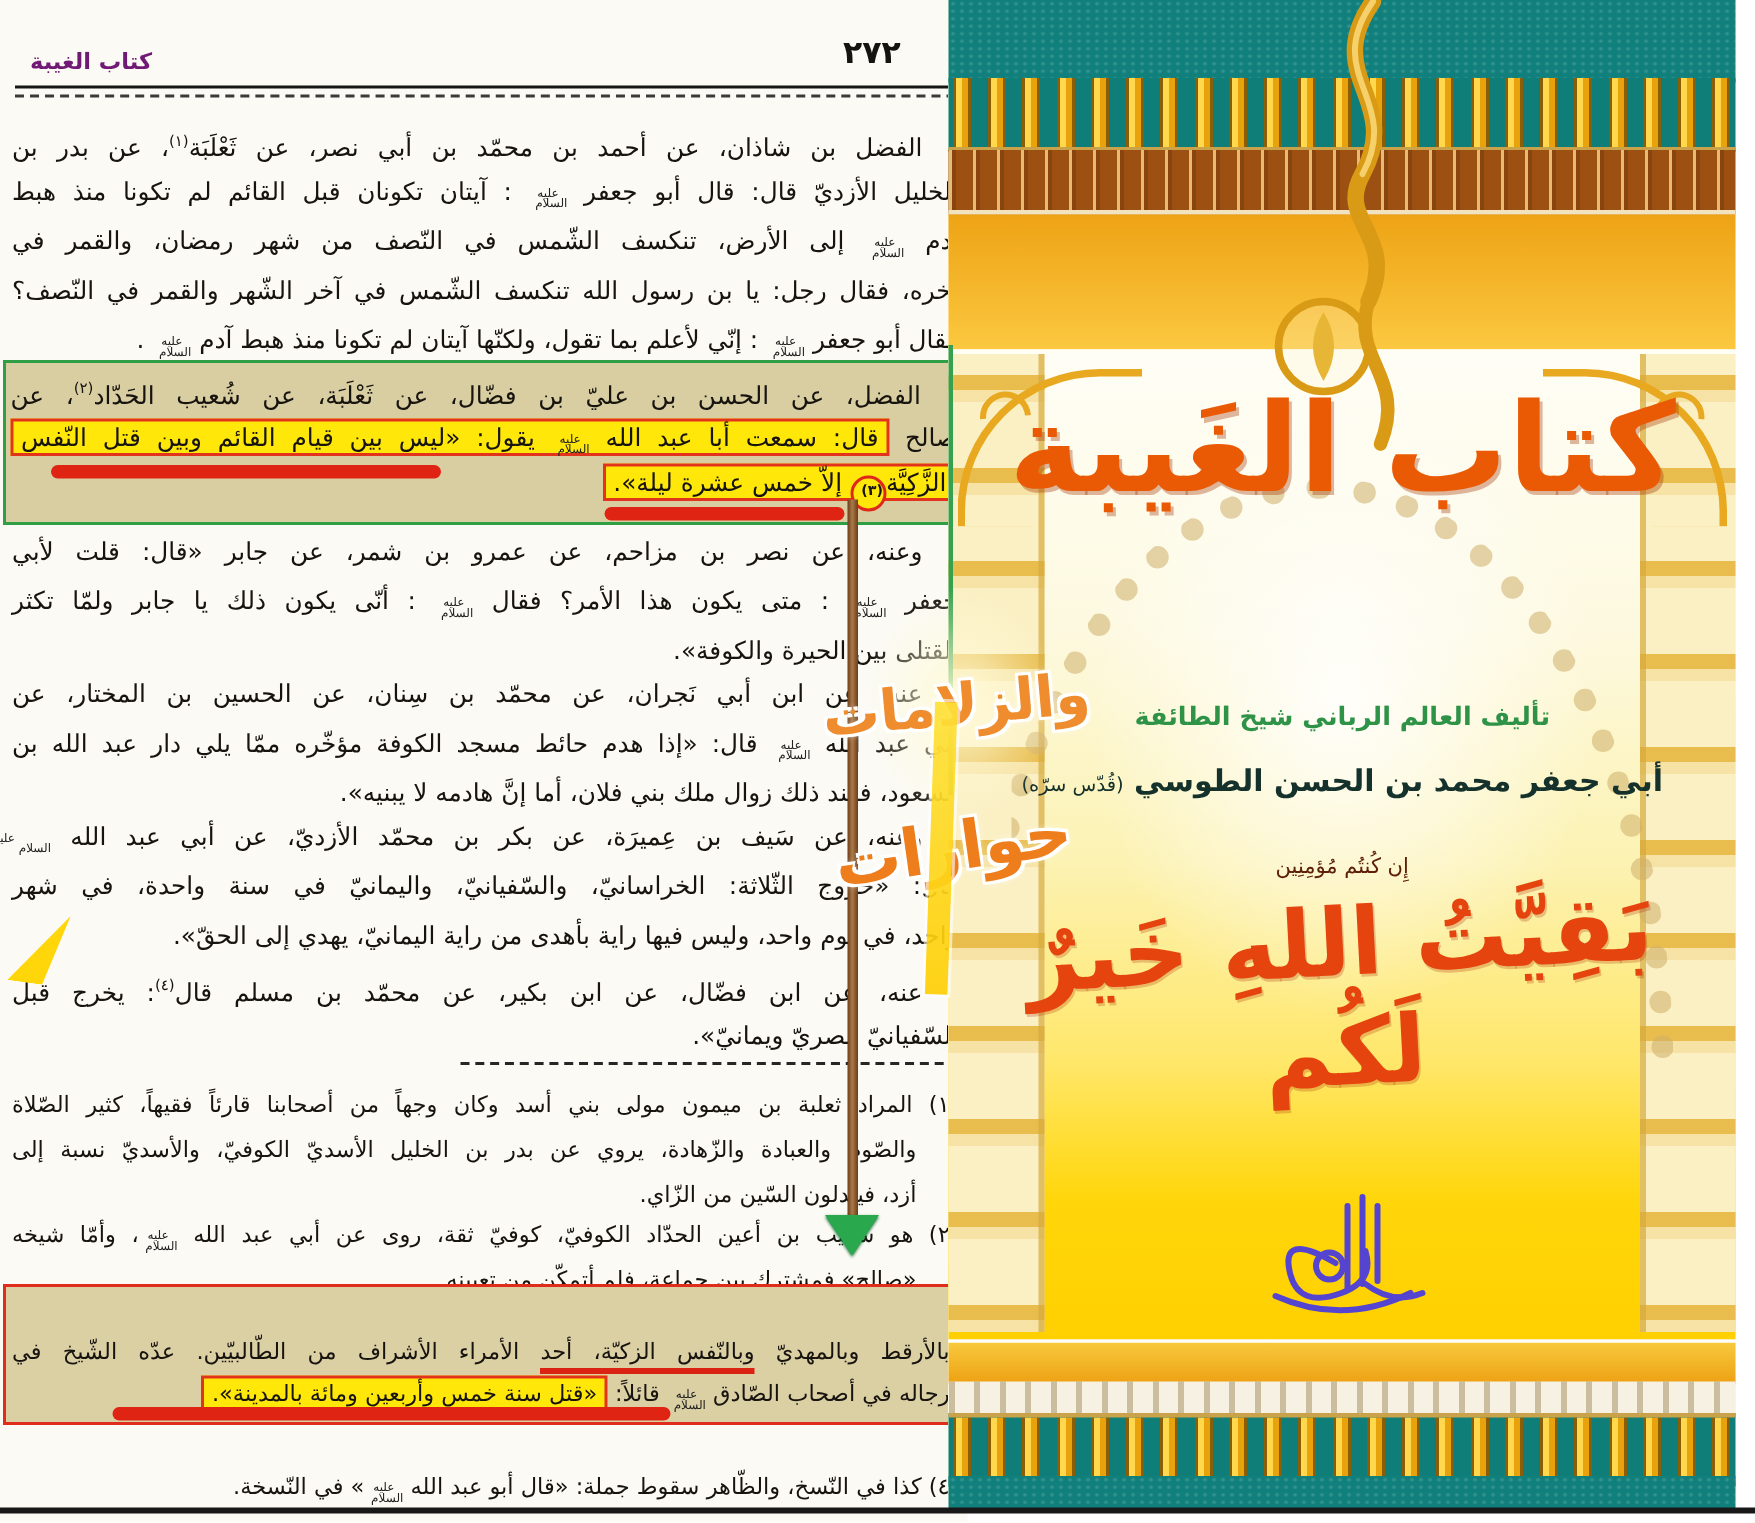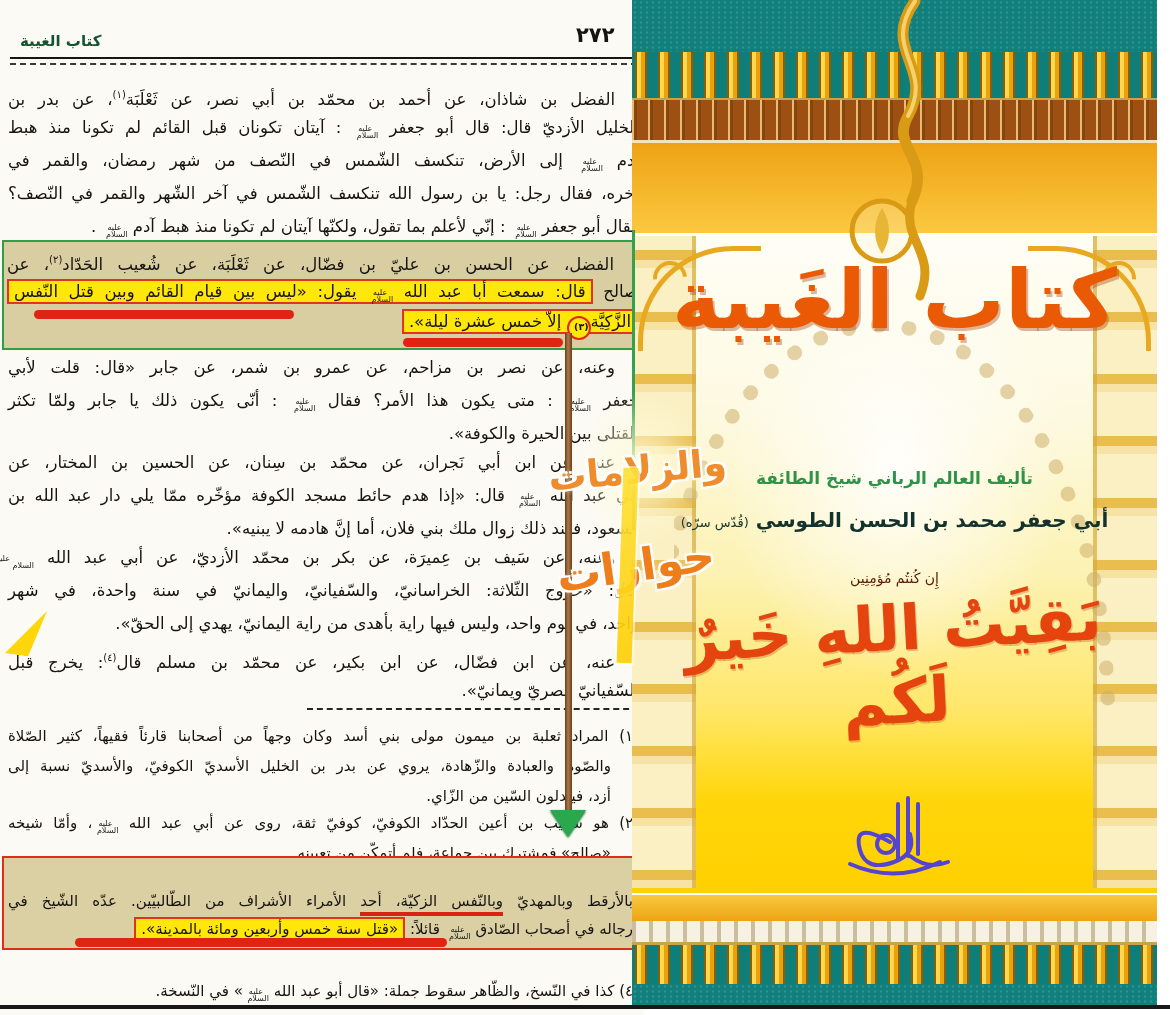--- a/index.html
+++ b/index.html
@@ -1,21 +1,21 @@
 <!DOCTYPE html>
 <html lang="ar"><head>
 <meta charset="utf-8">
 <style>
   html,body{margin:0;padding:0;background:#fff}
   #stage{position:relative;width:1170px;height:1015px;background:#fff;overflow:hidden;
          font-family:"DejaVu Sans","Liberation Sans",sans-serif}
   
   .scan{position:absolute;left:0;top:0;width:645px;height:1015px;background:#fbfaf5;direction:rtl}
-  .hdr-title{position:absolute;left:20px;top:32px;font-size:15px;font-weight:bold;color:#14532d}
-  .hdr-num{position:absolute;left:576px;top:23px;font-size:21px;font-weight:bold;color:#15130f}
+  .hdr-title{position:absolute;left:20px;top:32px;font-size:15px;font-weight:bold;color:#701a75}
+  .hdr-num{position:absolute;left:562px;top:23px;font-size:21px;font-weight:bold;color:#15130f}
   .rule1{position:absolute;left:10px;right:8px;top:57px;border-top:2px solid #161616}
   .rule2{position:absolute;left:10px;right:8px;top:63px;border-top:2px dashed #3a3a3a}
   .bl{position:absolute;left:8px;right:6px;font-size:16.5px;line-height:30px;color:#17130e;
       text-align:justify;text-align-last:justify;direction:rtl}
   .bl.end{text-align-last:right}
   .bl.ind{text-indent:24px}
   .bl.fn{font-size:15px;line-height:27px}
   .bl.cont{right:34px}
   .sg.sup{font-size:10px;vertical-align:7px}
   .sg.als{display:inline-block;width:26px;font-size:8px;line-height:7px;text-align:center;

